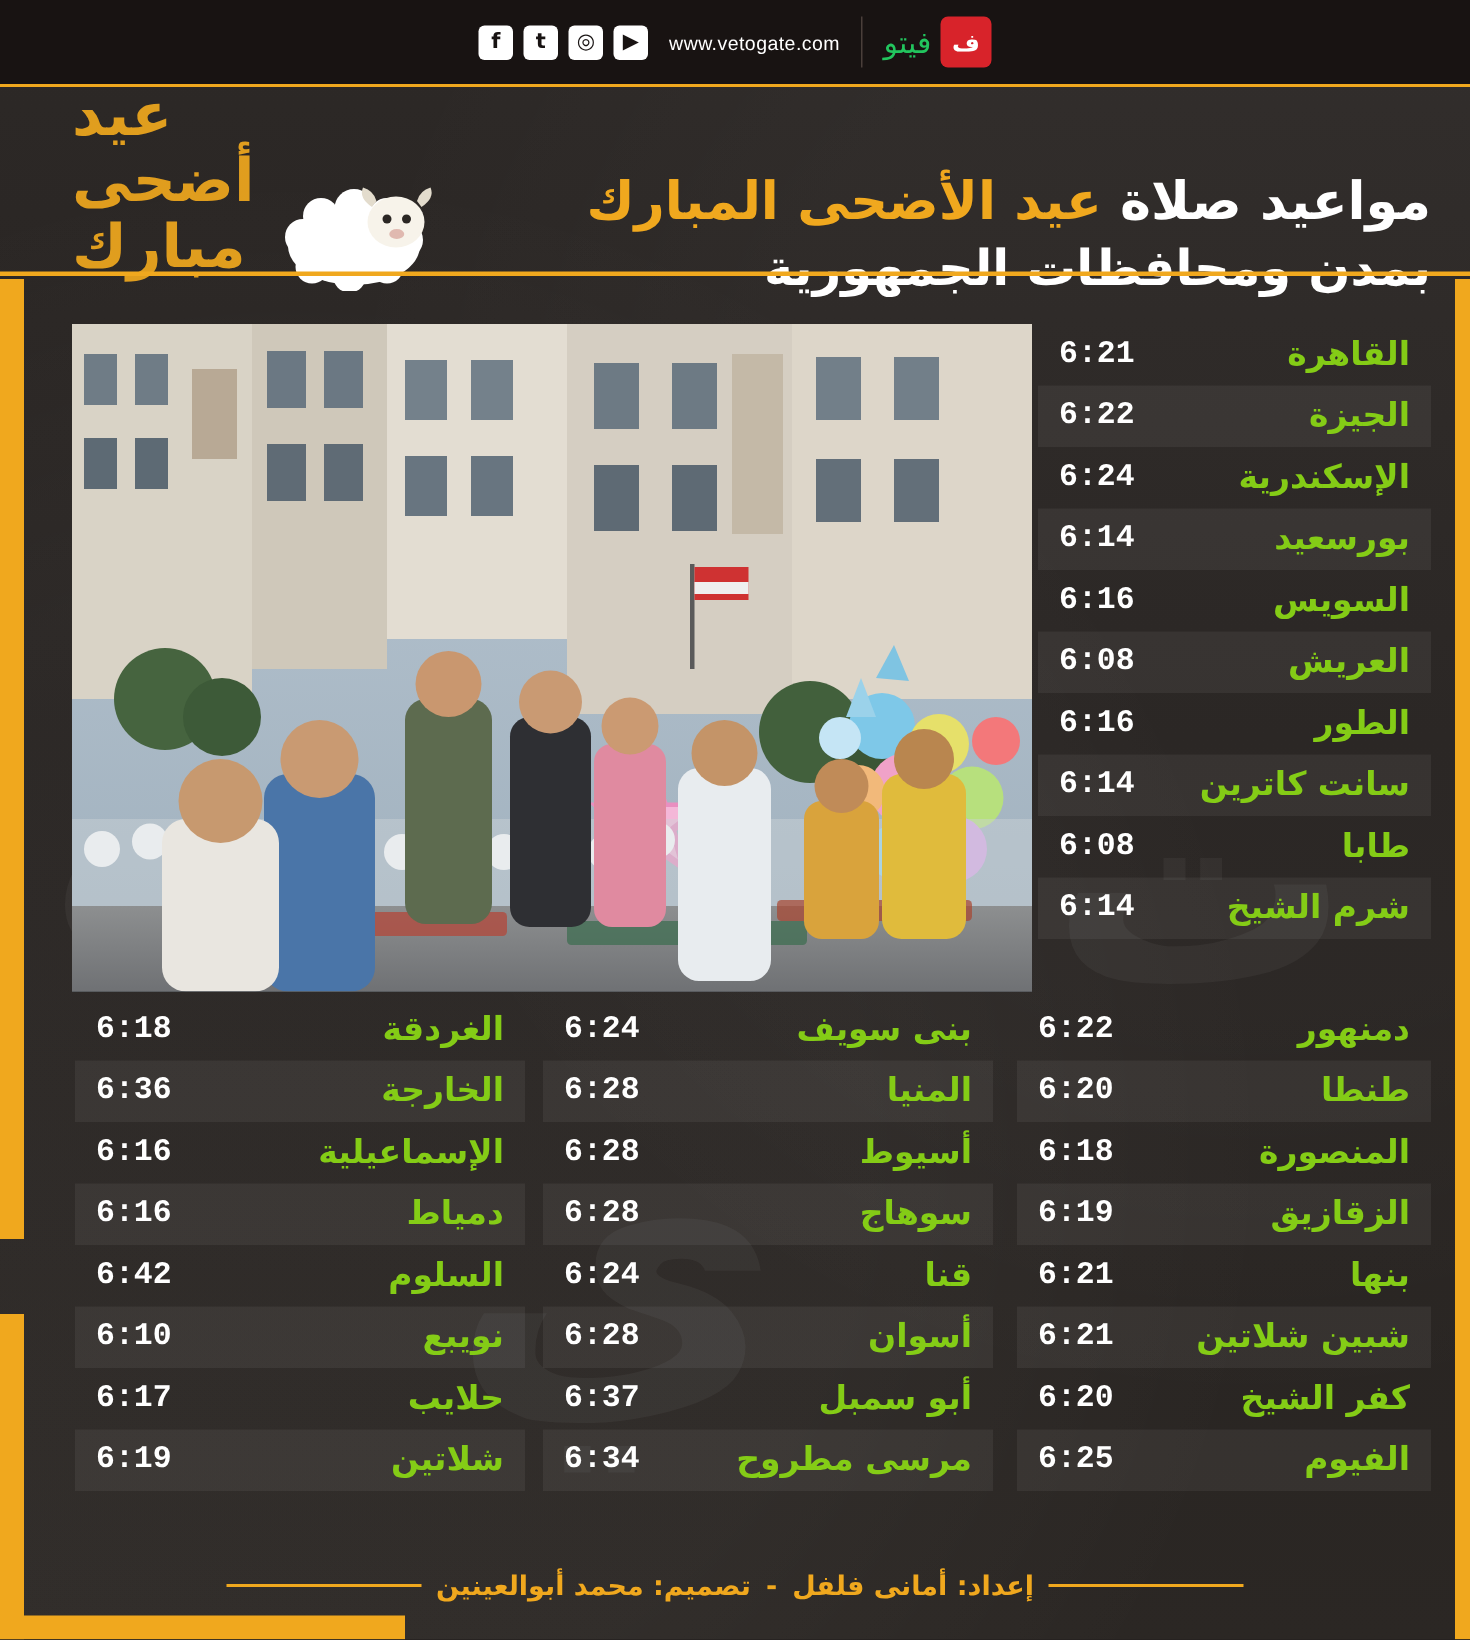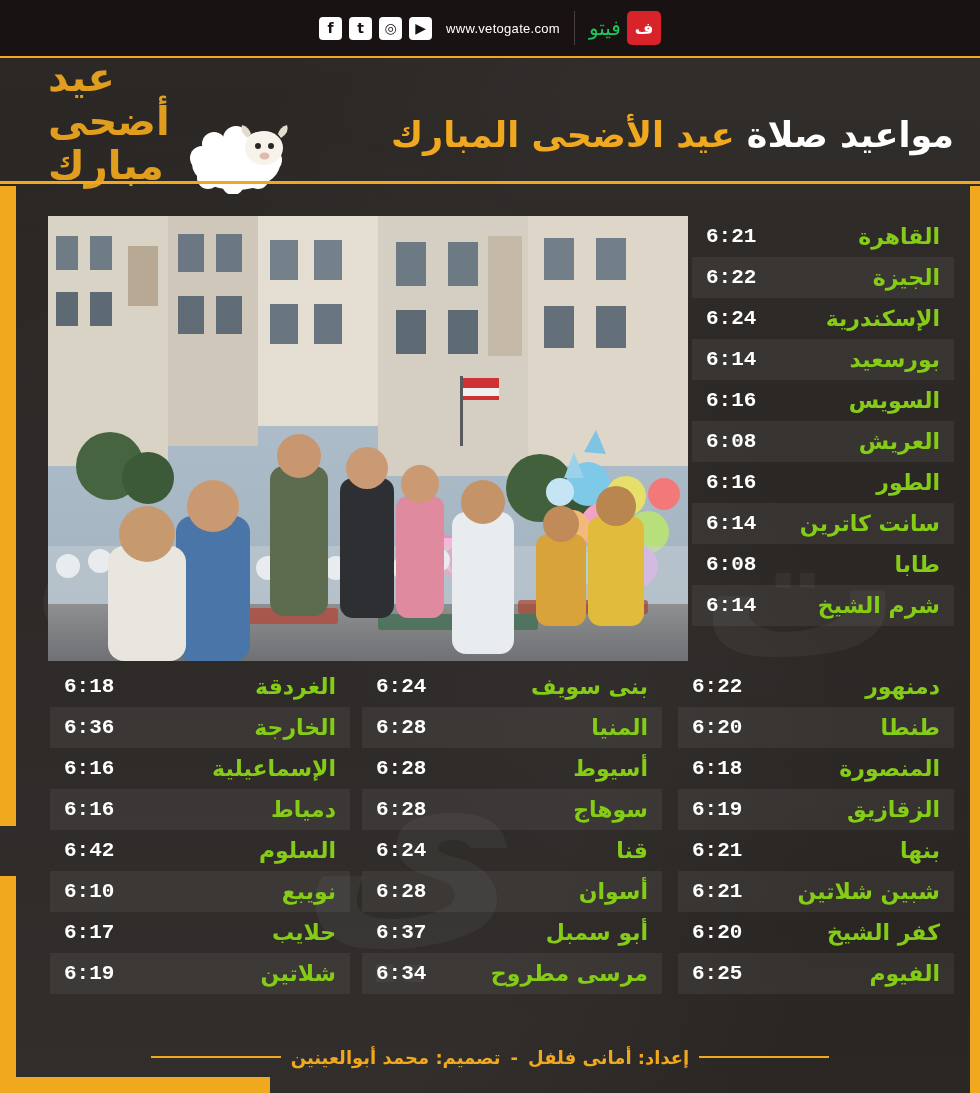--- a/index.html
+++ b/index.html
@@ -227,20 +227,21 @@
         <circle cx="80" cy="38" r="3" fill="#2b2724"></circle>
         <circle cx="93" cy="38" r="3" fill="#2b2724"></circle>
         <ellipse cx="86.5" cy="48" rx="5" ry="3.4" fill="#e0b9b0"></ellipse>
       </svg>
     </div>
 
     <div class="title-texts">
       <div class="title-line1">
         <span>مواعيد صلاة </span><span class="hl">عيد الأضحى المبارك</span>
       </div>
+      <div class="title-line2">بمدن ومحافظات الجمهورية</div>
     </div>
   </div>
   <div class="band-rule"></div>
 
   <div class="accent-left-top"></div>
   <div class="accent-left-bot"></div>
   <div class="accent-bottom"></div>
   <div class="accent-right"></div>
 
   <div class="photo">

